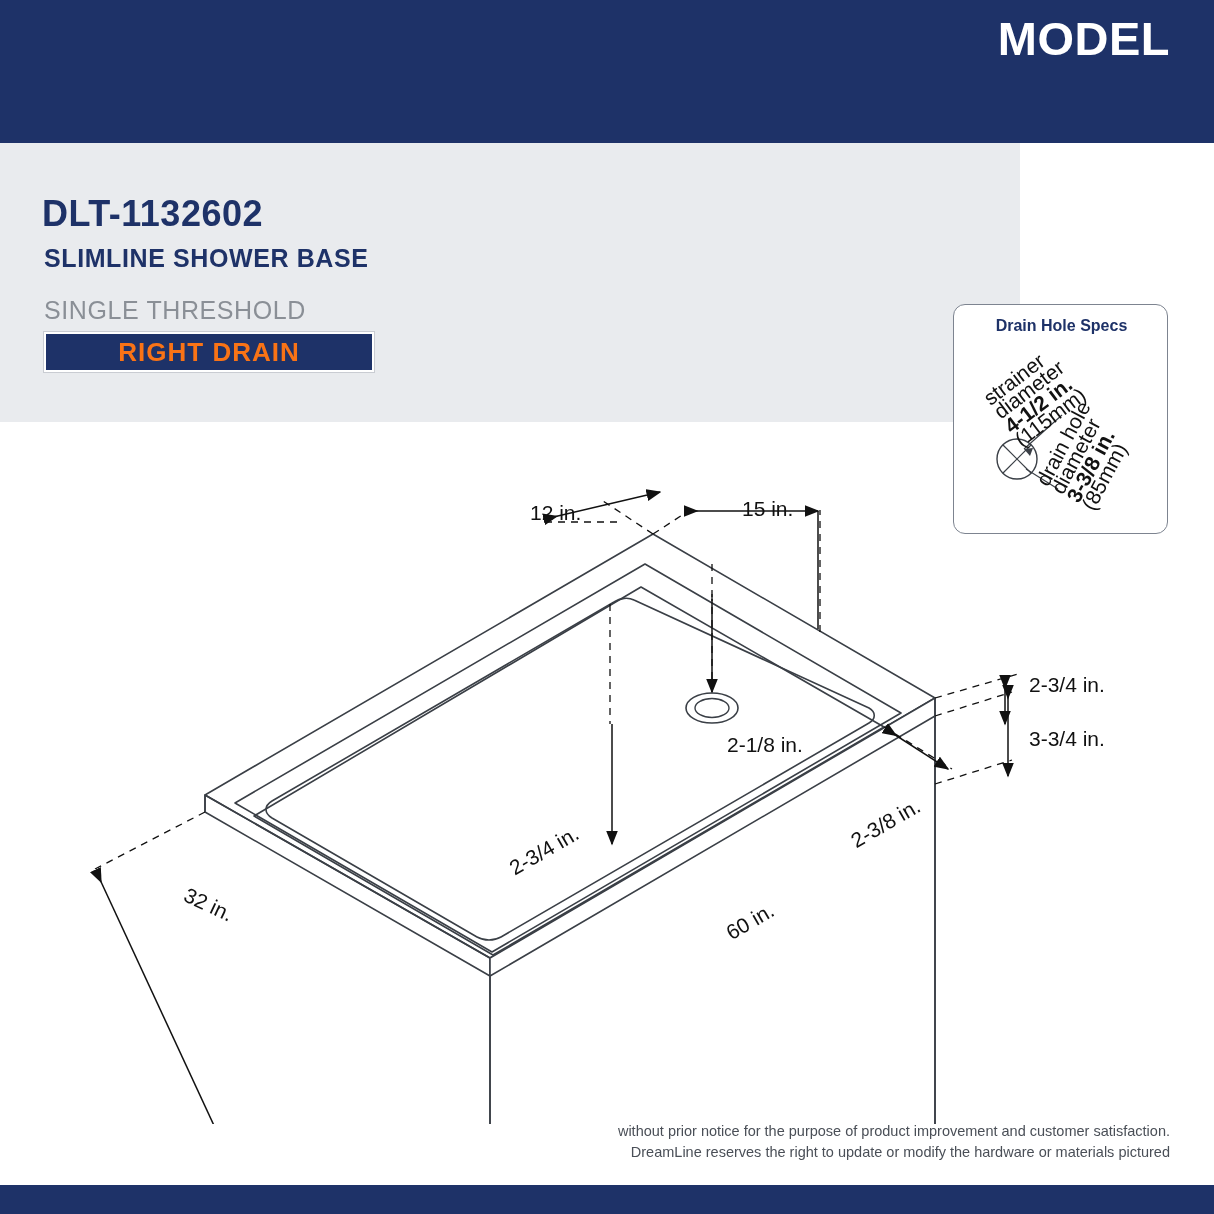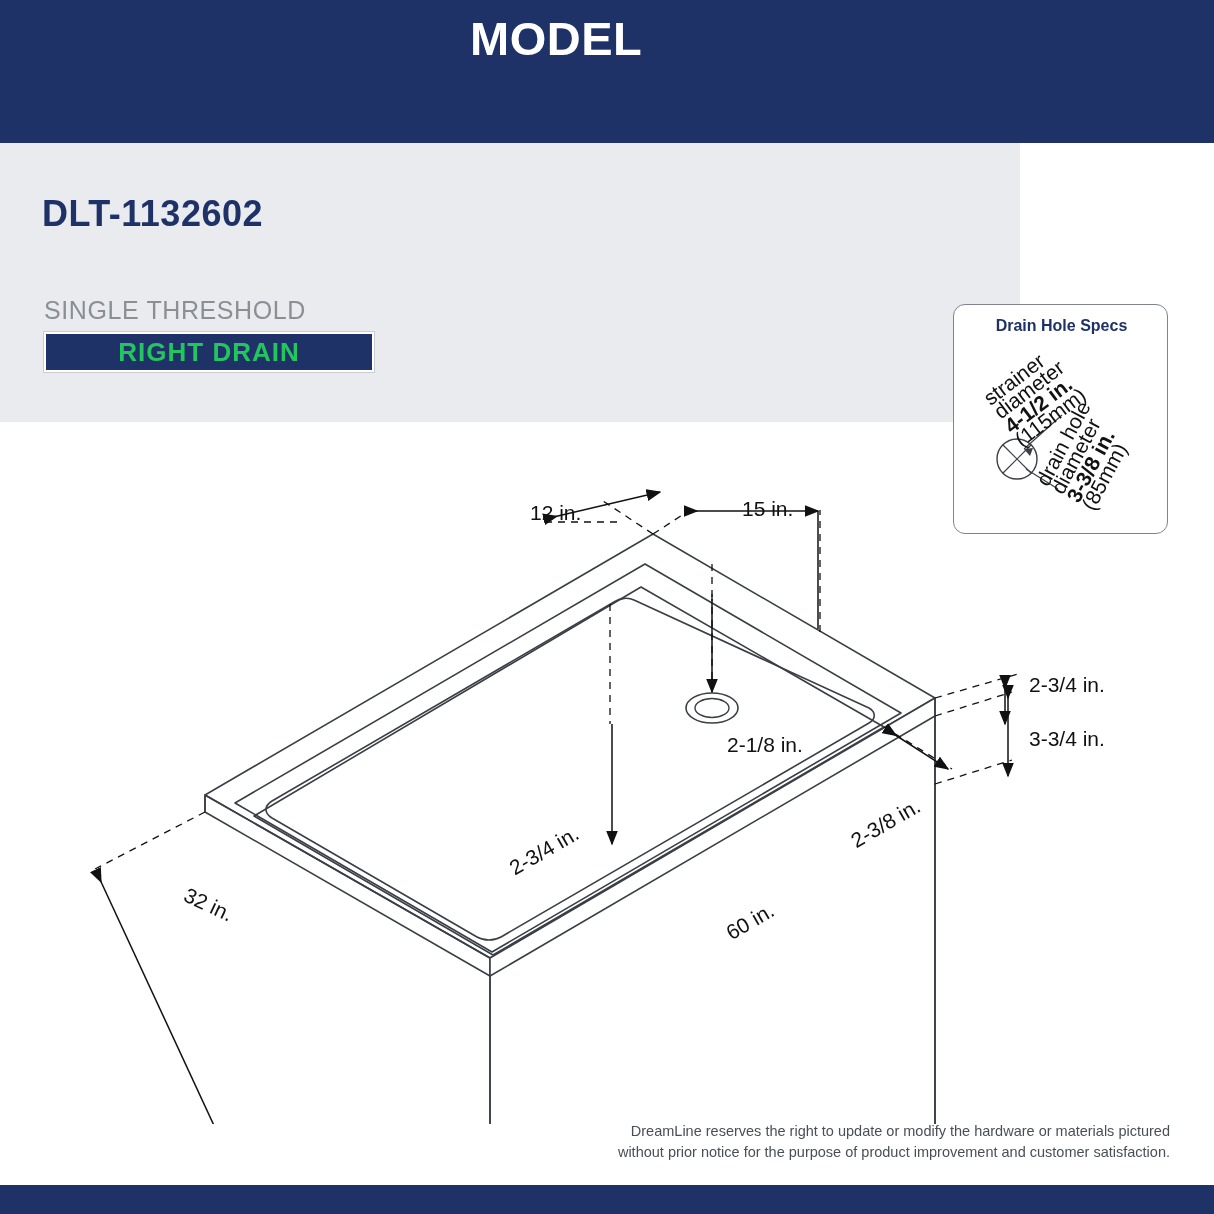--- a/index.html
+++ b/index.html
@@ -29,20 +29,21 @@
     left: 0; top: 0;
     width: 1214px;
     height: 143px;
     background: #1e3268;
   }
   .top-band-title {
     position: absolute;
     right: 44px;
     top: 14px;
     width: 700px;
+    text-align: right;
     color: #ffffff;
     font-size: 47px;
     font-weight: bold;
     line-height: 1.05;
     letter-spacing: 0.5px;
   }
   
   .info-panel {
     position: absolute;
     left: 0;
@@ -82,21 +83,21 @@
   }
   .drain-badge {
     position: absolute;
     left: 44px;
     top: 189px;
     width: 330px;
     height: 40px;
     background: #1e3268;
     border: 2px solid #ffffff;
     box-shadow: 0 0 0 1px #c9ccd2;
-    color: #22c55e;
+    color: #f97316;
     font-size: 26px;
     font-weight: bold;
     letter-spacing: 1px;
     display: flex;
     align-items: center;
     justify-content: center;
     box-sizing: border-box;
   }
   
   .specs-box {
@@ -165,20 +166,21 @@
 <div id="page">
 
   <div class="top-band">
     <div class="top-band-title">
       <div>MODEL</div>
     </div>
   </div>
 
   <div class="info-panel">
     <div class="model-number">DLT-1132602</div>
+    <div class="model-name">SLIMLINE SHOWER BASE</div>
     <div class="model-sub">SINGLE THRESHOLD</div>
     <div class="drain-badge">RIGHT DRAIN</div>
 
     <div class="specs-box">
       <div class="specs-title">Drain Hole Specs</div>
       <svg class="specs-svg" width="215" height="196" viewBox="0 0 215 196">
 
         <circle cx="63" cy="122" r="20" fill="none" stroke="#3a3f46" stroke-width="1.4"></circle>
 
         <line x1="49" y1="136" x2="77" y2="108" stroke="#3a3f46" stroke-width="1.2"></line>
@@ -308,18 +310,18 @@
           <text class="dim-text" x="178" y="505" text-anchor="start">32 in.</text>
         </g>
         <g transform="rotate(-30 760 500)">
           <text class="dim-text" x="727" y="500" text-anchor="start">60 in.</text>
         </g>
       </g>
     </svg>
   </div>
 
   <div class="disclaimer">
+    <div>without prior notice for the purpose of product improvement and customer satisfaction.</div>
     <div>DreamLine reserves the right to update or modify the hardware or materials pictured</div>
-    <div>without prior notice for the purpose of product improvement and customer satisfaction.</div>
   </div>
 
   <div class="bottom-band"></div>
 </div>
 
 </body></html>

